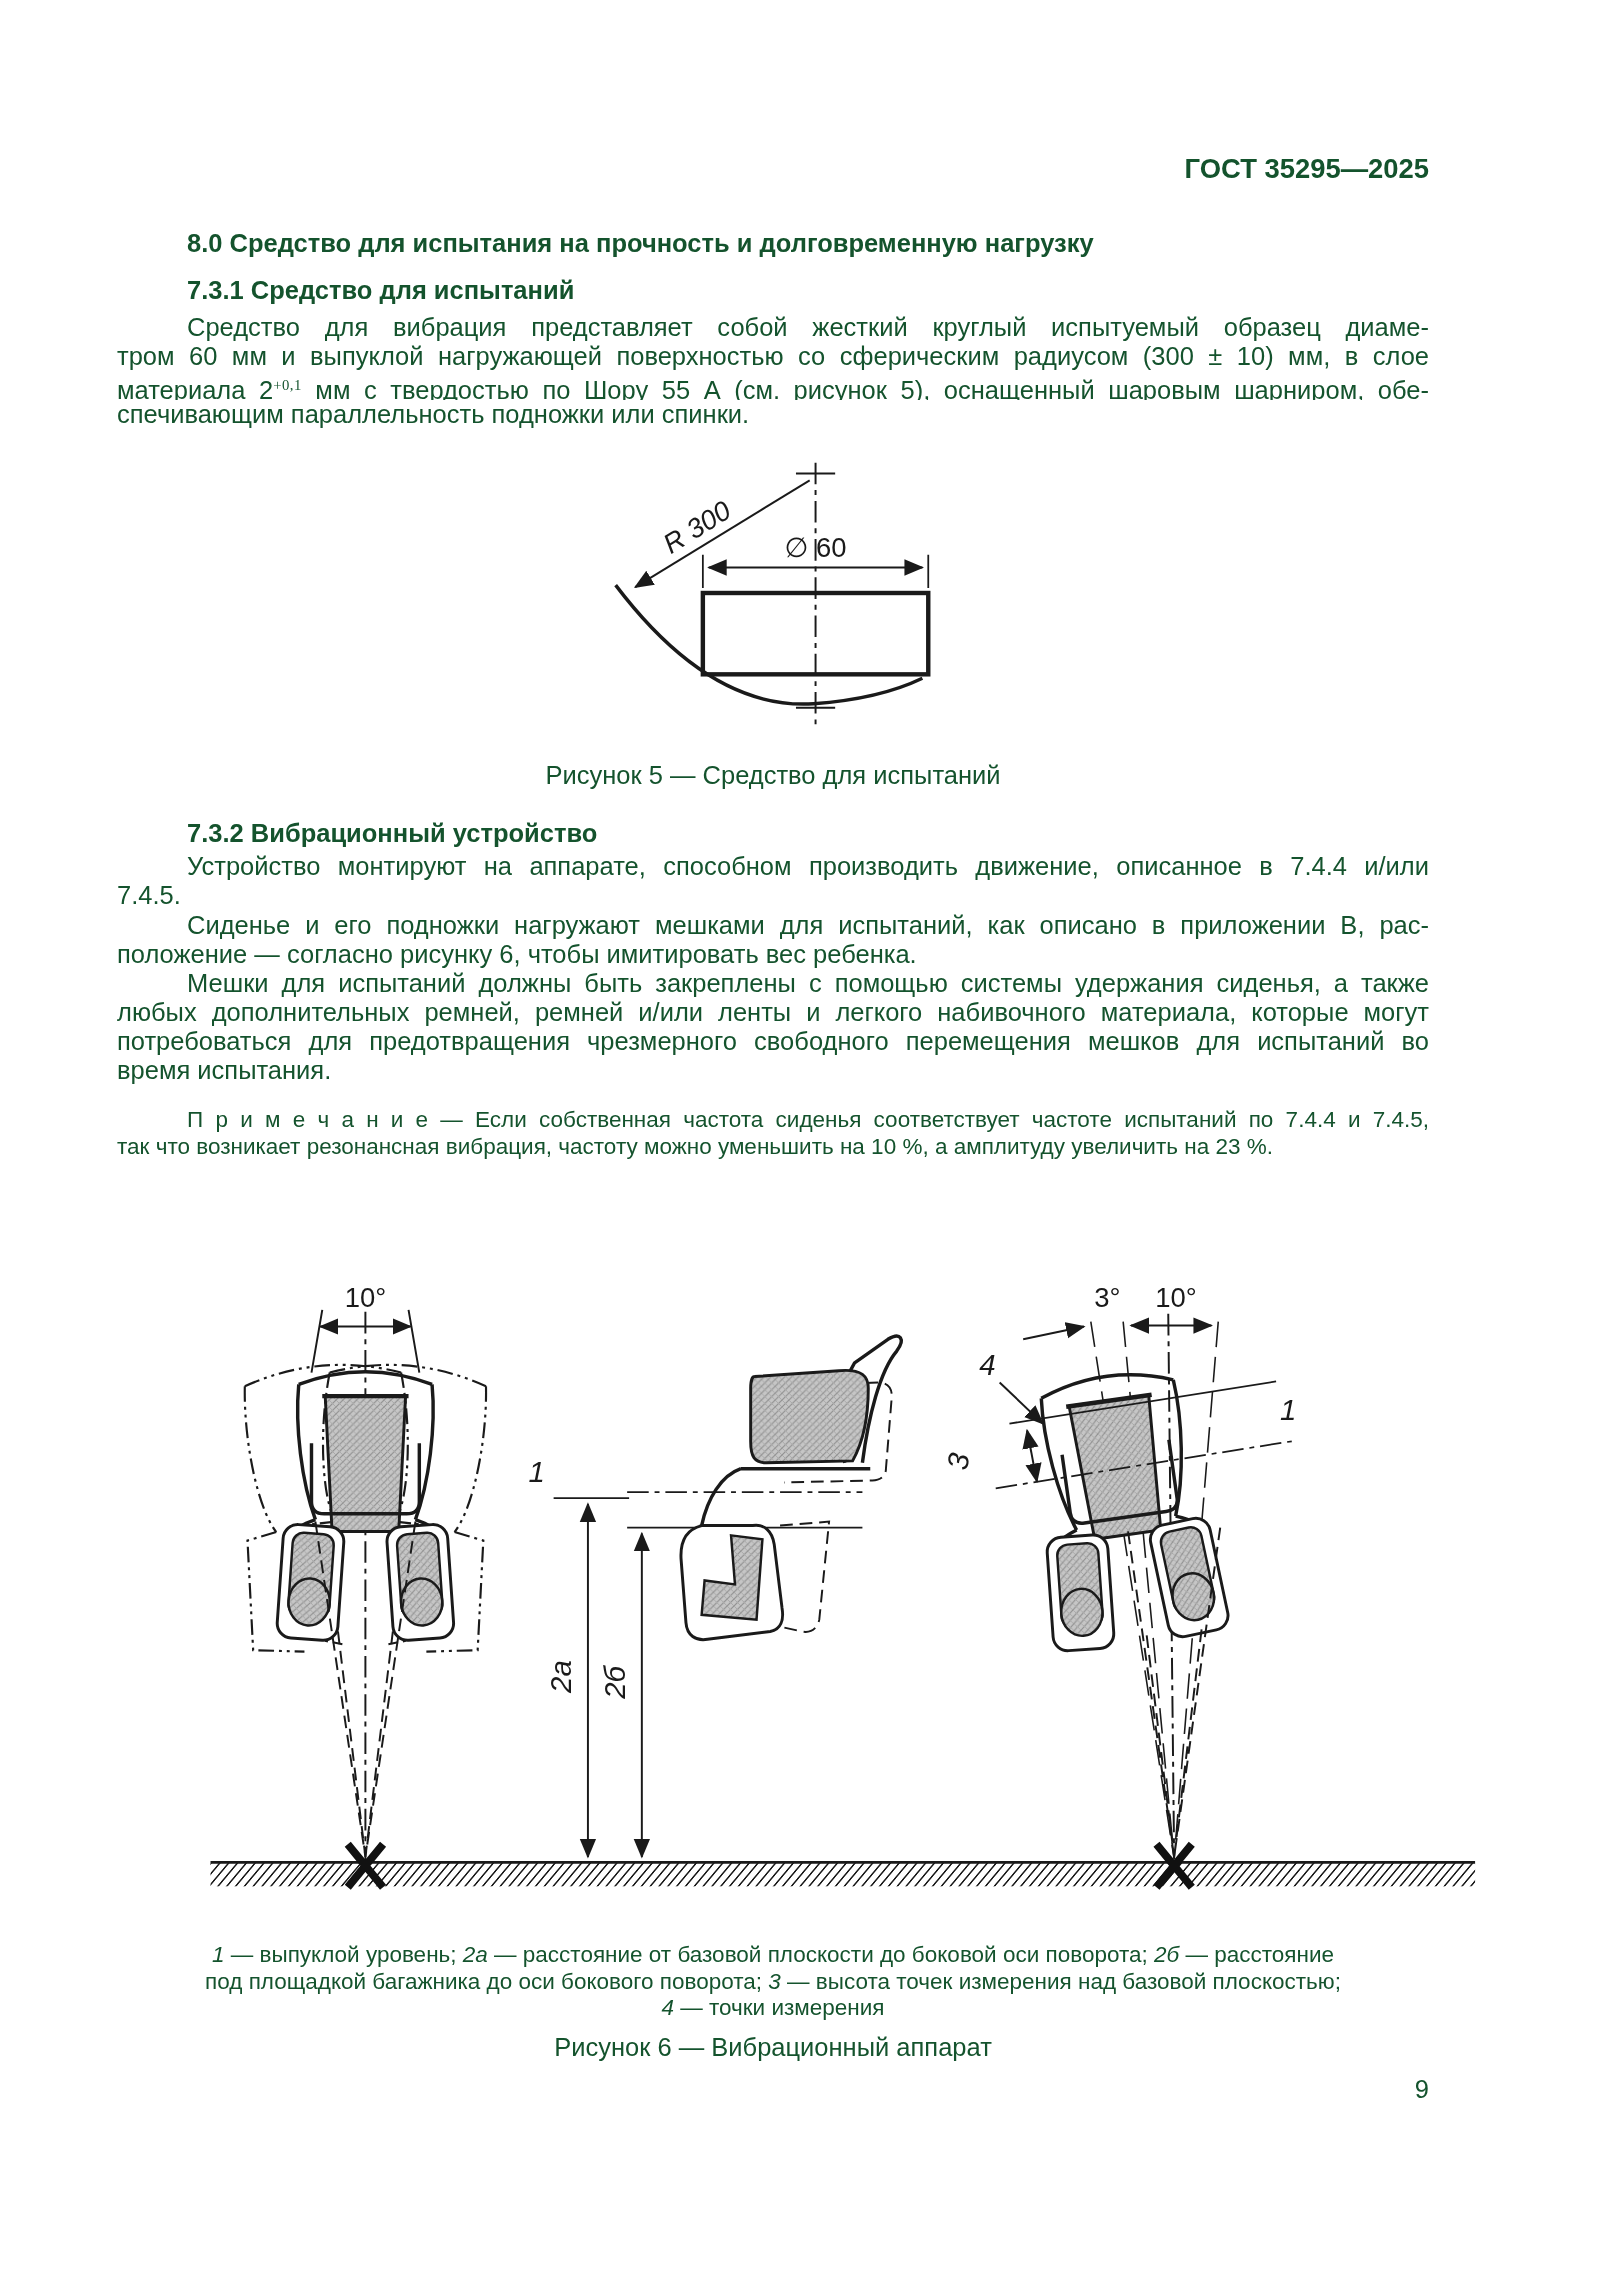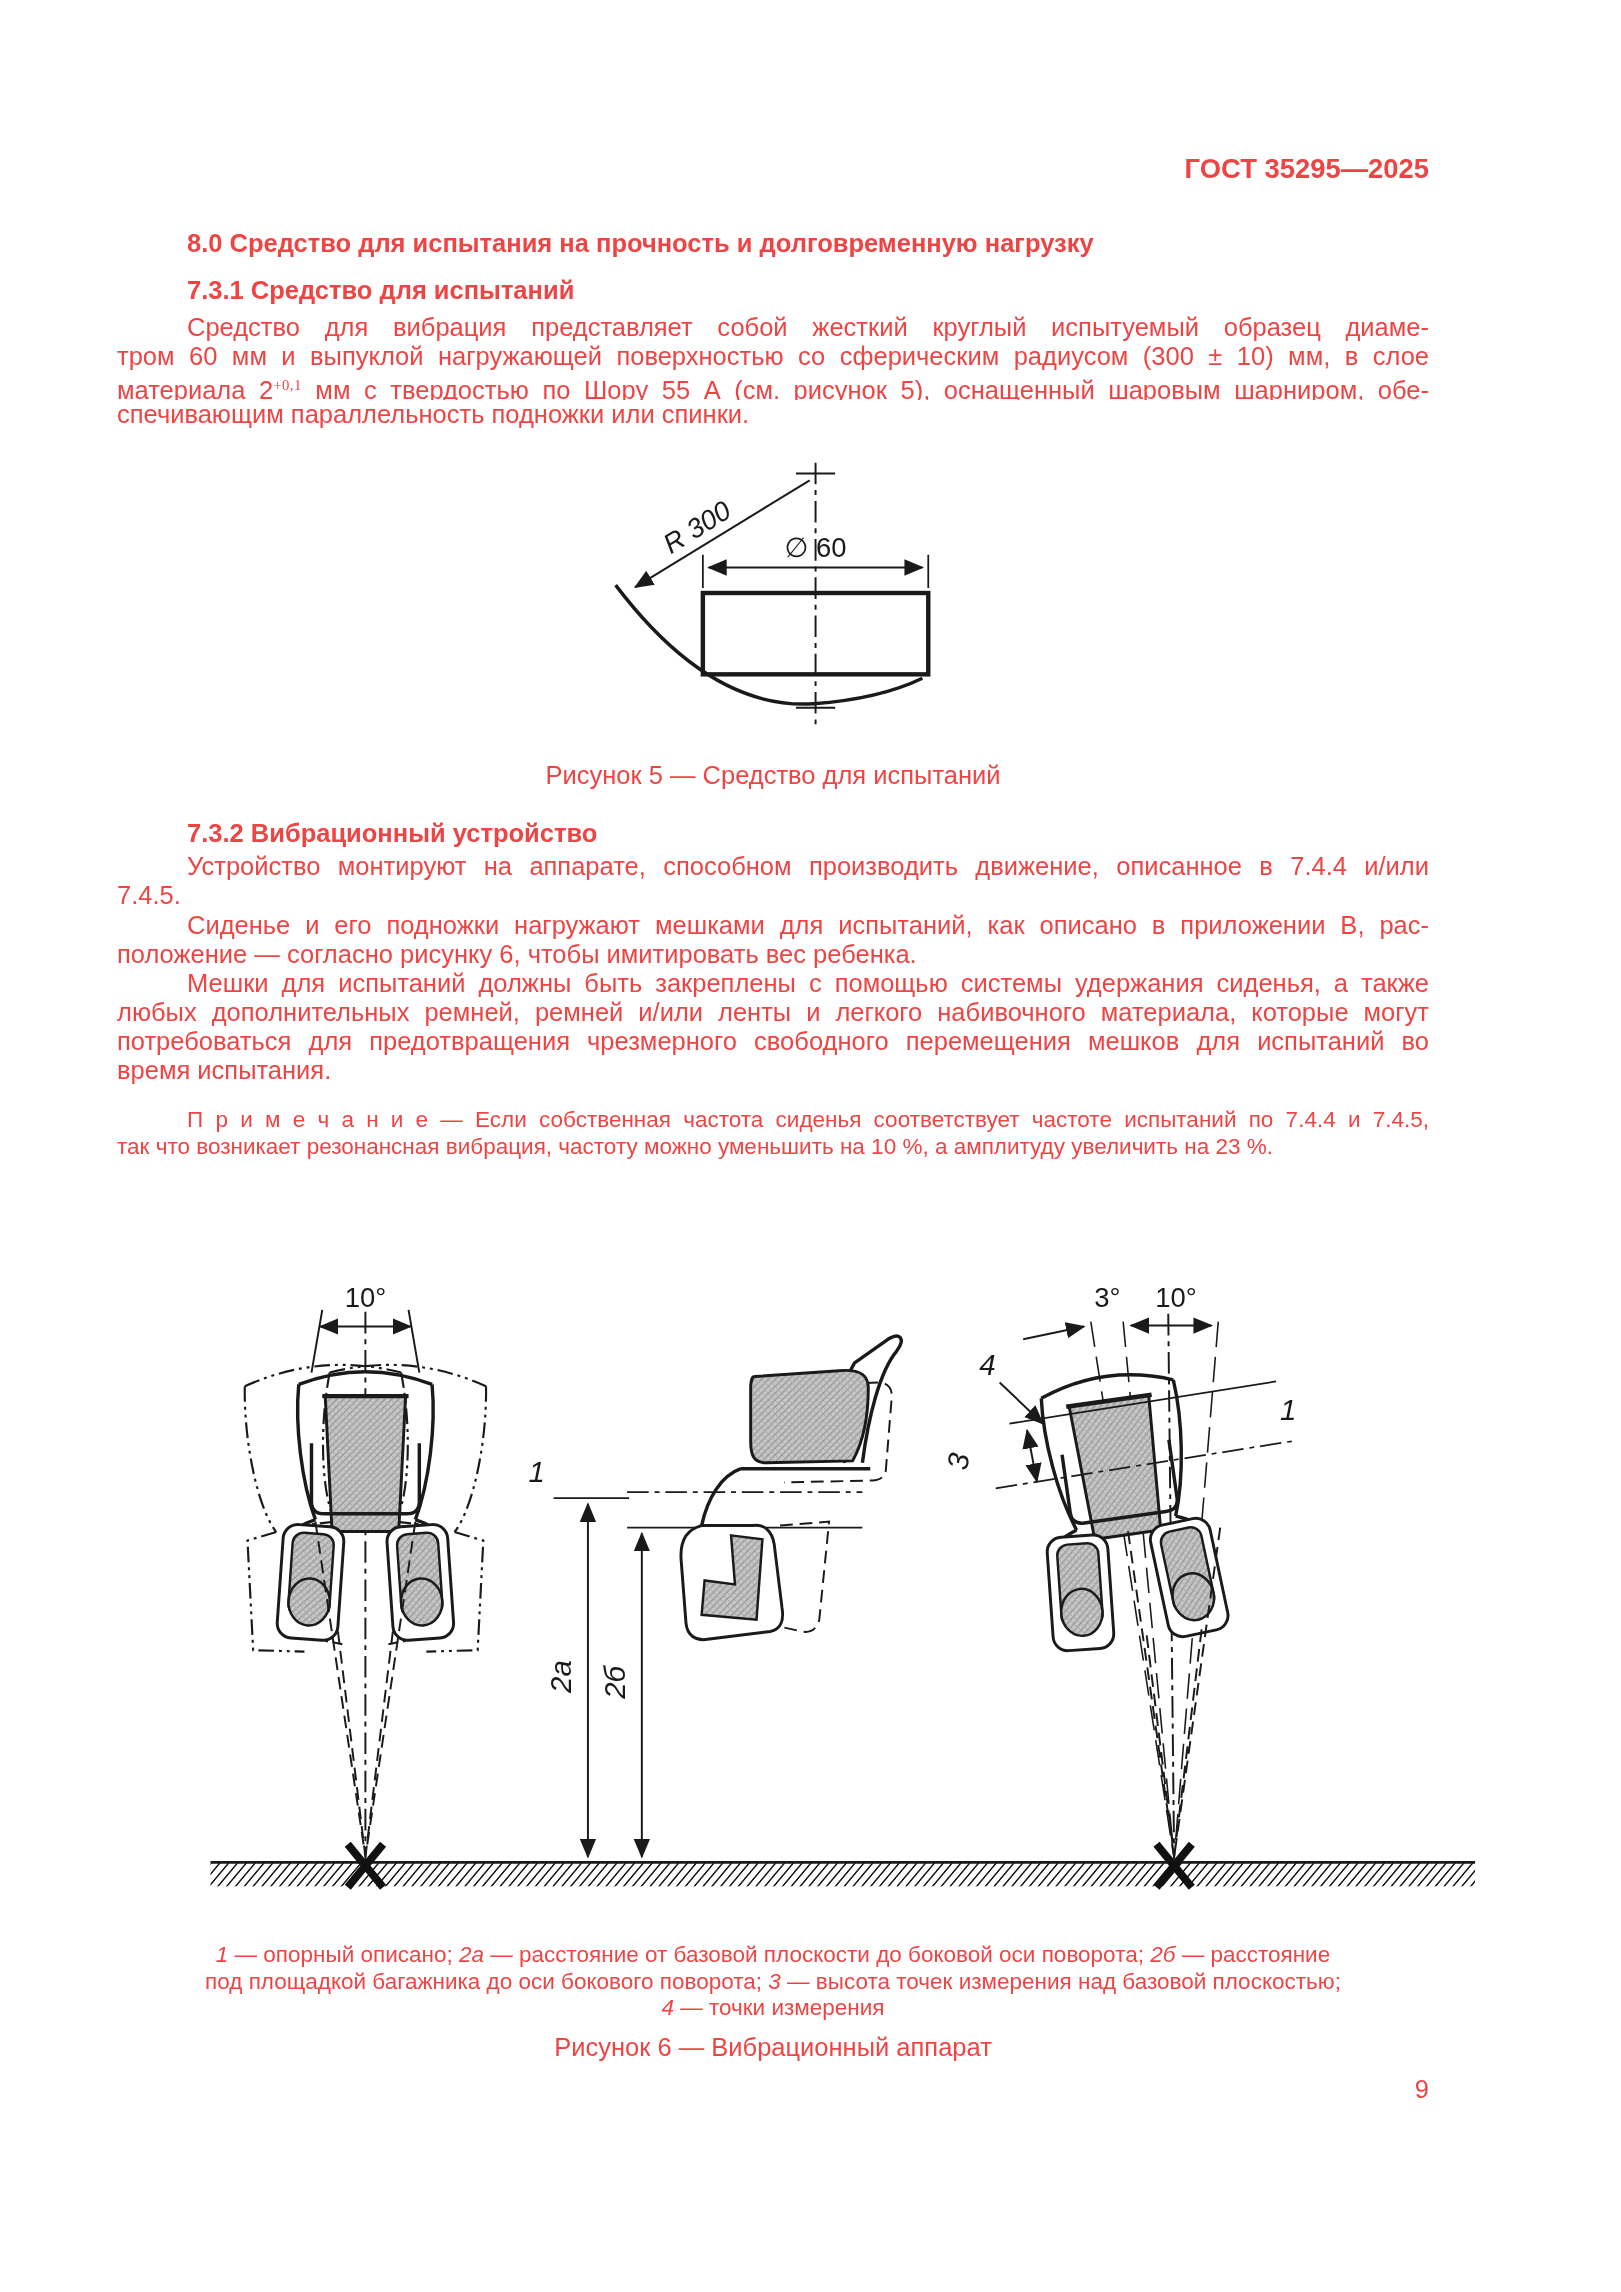--- a/index.html
+++ b/index.html
@@ -1,17 +1,17 @@
 <!DOCTYPE html>
 <html><head>
 <meta charset="utf-8">
 <style>
   html,body{margin:0;padding:0;background:#888;}
   #page{position:relative;width:1621px;height:2293px;background:#ffffff;overflow:hidden;
-        font-family:"Liberation Sans",sans-serif;color:#ef4444;}
+        font-family:"Liberation Sans",sans-serif;color:#14532d;}
   .abs{position:absolute;}
   .col{left:117px;width:1312px;}
   .bl{font-size:25.5px;line-height:29px;height:29px;white-space:nowrap;}
   .j{white-space:normal;text-align:justify;text-align-last:justify;overflow:hidden;}
   .ind{text-indent:70px;}
   .b{font-weight:bold;}
   .ctr{text-align:center;white-space:nowrap;}
   .hdr{font-size:27.4px;font-weight:bold;text-align:right;}
   .nt{font-size:22.5px;line-height:27.4px;height:27.4px;}
   .lg{font-size:22.5px;line-height:26.5px;height:26.5px;}
@@ -198,21 +198,21 @@
         <path class="cl2" d="M1016,1518 L1318,1470"></path>
         <line class="dim" x1="1048" y1="1459" x2="1058" y2="1511" marker-start="url(#arr)" marker-end="url(#arr)"></line>
         <text class="lbi" x="988" y="1492" text-anchor="middle" transform="rotate(-81 988 1492)">3</text>
       </g>
       <text class="lbi" x="1306" y="1448">1</text>
       <path class="xm" d="M1180,1881 L1216,1925 M1216,1881 L1180,1925"></path>
     </g>
   </svg>
 
   <div class="abs col" style="top:1942px;text-align:center">
-    <div class="lg"><span class="it">1</span><span> — опорный описано; </span><span class="it">2а</span><span> — расстояние от базовой плоскости до боковой оси поворота; </span><span class="it">2б</span><span> — расстояние</span></div>
+    <div class="lg"><span class="it">1</span><span> — выпуклой уровень; </span><span class="it">2а</span><span> — расстояние от базовой плоскости до боковой оси поворота; </span><span class="it">2б</span><span> — расстояние</span></div>
     <div class="lg"><span>под площадкой багажника до оси бокового поворота; </span><span class="it">3</span><span> — высота точек измерения над базовой плоскостью;</span></div>
     <div class="lg"><span class="it">4</span><span> — точки измерения</span></div>
   </div>
 
   <div class="abs col bl" style="top:2033px;text-align:center">Рисунок 6 — Вибрационный аппарат</div>
 
   <div class="abs col pg" style="top:2075px">9</div>
 
 </div>
 

